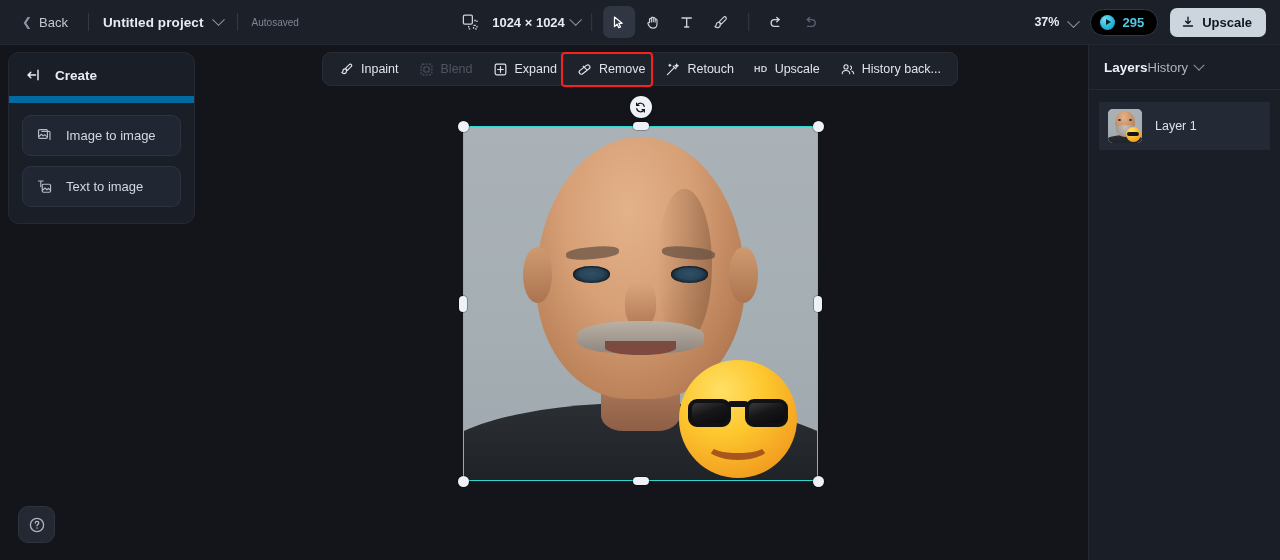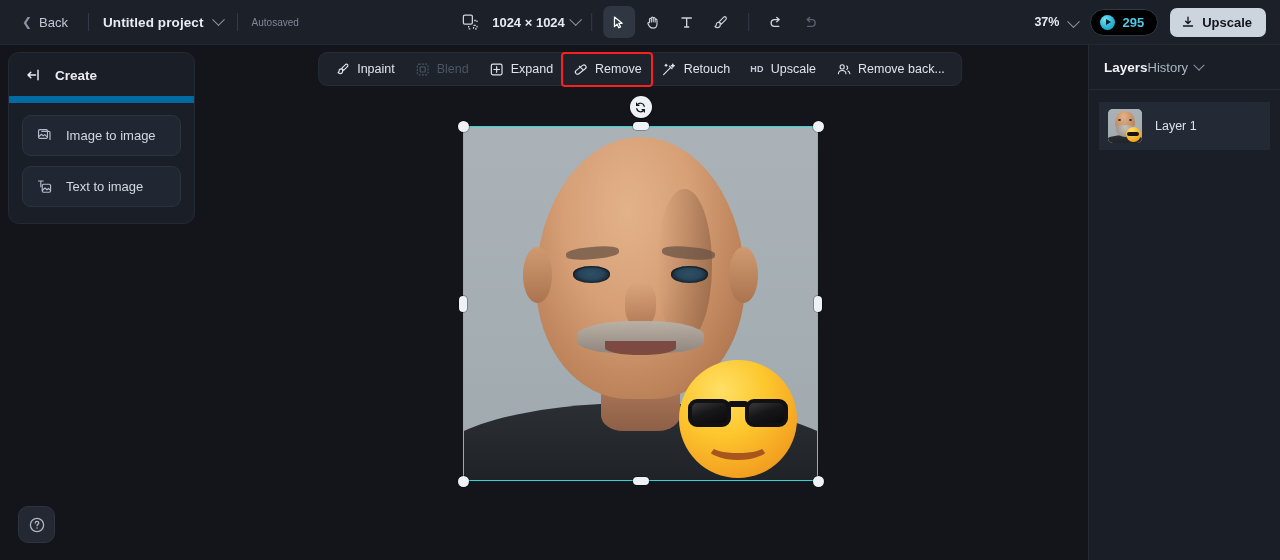--- a/index.html
+++ b/index.html
@@ -425,21 +425,21 @@
     </div>
 
     <div class="eb-item">
       <span class="eb-ic">
         <svg width="15" height="15" viewBox="0 0 16 16" fill="none" stroke="currentColor" stroke-width="1.15" stroke-linecap="round" stroke-linejoin="round">
           <circle cx="6.4" cy="5.2" r="2.2"></circle>
           <path d="M2.4 12.6c0-2.2 1.8-3.5 4-3.5s4 1.3 4 3.5"></path>
           <path d="M11.2 4.3a2 2 0 010 3.6M12.6 9.6c1.2.5 2 1.5 2 3"></path>
         </svg>
       </span>
-      <span>Remove back...</span>
+      <span>History back...</span>
     </div>
 
   </div>
   <div class="highlight-box"></div>
 
   <div class="sel-wrap">
 
     <div class="photo">
       <div class="bgwall"></div>
       <div class="shoulders"></div>

